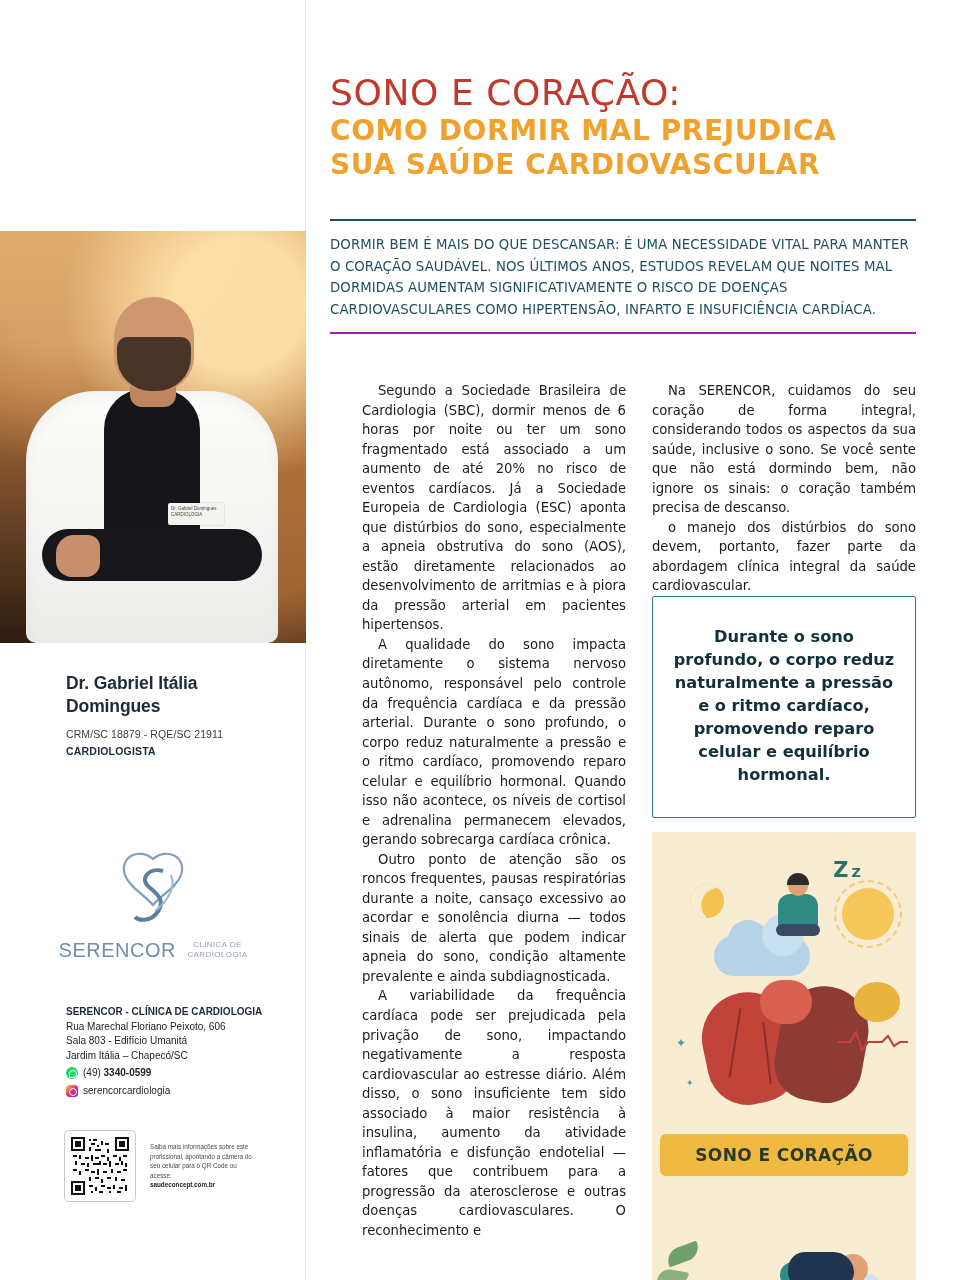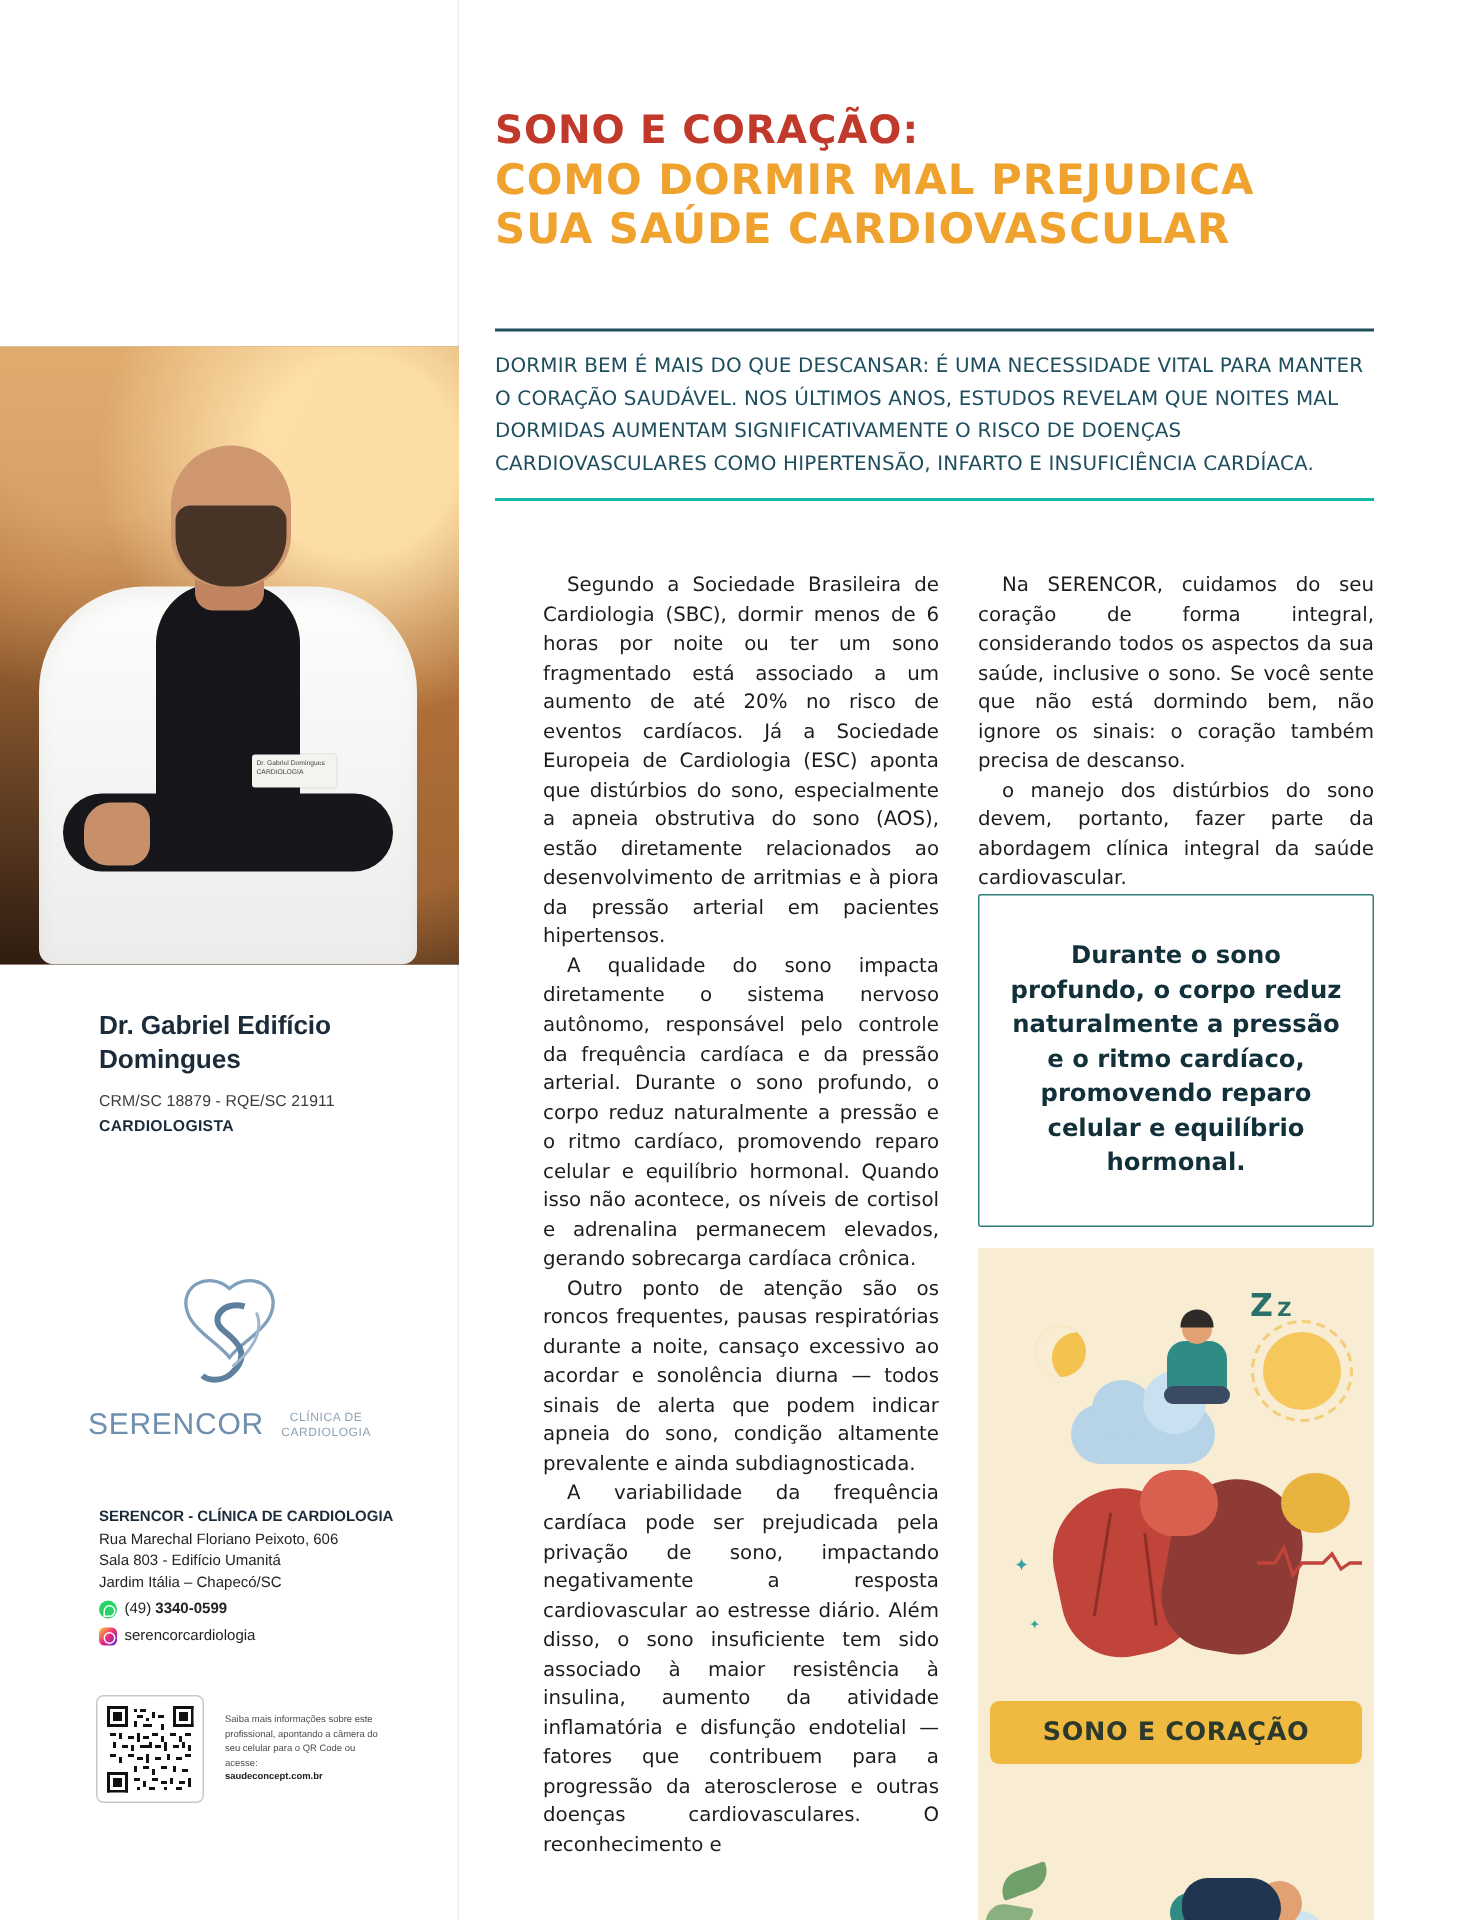--- a/index.html
+++ b/index.html
@@ -203,34 +203,34 @@
   .main {
     flex: 1;
     position: relative;
     padding: 0;
   }
   .headline {
     position: absolute;
     top: 72px; left: 24px; right: 56px;
   }
   .hl1 {
-    font-size: 26px; font-weight: bold; color: #c0392b;
+    font-size: 36px; font-weight: normal; color: #c0392b;
     letter-spacing: .6px; line-height: 1.18;
     font-family: "DejaVu Sans", sans-serif;
   }
   .hl2, .hl3 {
     font-size: 28px; font-weight: bold; color: #f0a22e;
     letter-spacing: .6px; line-height: 1.18;
     font-family: "DejaVu Sans", sans-serif;
   }
   .lede {
     position: absolute;
     top: 219px; left: 24px; right: 56px;
     border-top: 2px solid #1f4e5f;
-    border-bottom: 2px solid #14b8a6;
+    border-bottom: 2px solid #a21caf;
     padding: 13px 0 12px;
   }
   .lede p {
     font-size: 13.3px;
     line-height: 1.62;
     color: #1f4e5f;
     letter-spacing: .1px;
     font-family: "DejaVu Sans", sans-serif;
   }
 
@@ -386,21 +386,21 @@
         <div class="p-neck"></div>
         <div class="p-head"></div>
         <div class="p-beard"></div>
         <div class="p-badge">
           <div>Dr. Gabriel Domingues</div>
           <div>CARDIOLOGIA</div>
         </div>
       </div>
     </div>
 
-    <div class="doc-name">Dr. Gabriel Edifício Domingues</div>
+    <div class="doc-name">Dr. Gabriel Itália Domingues</div>
     <div class="doc-crm">CRM/SC 18879  -  RQE/SC 21911</div>
     <div class="doc-role">CARDIOLOGISTA</div>
 
     <div class="logo-wrap">
       <svg class="logo-mark" width="96" height="92" viewBox="0 0 96 92">
         <path d="M48 14 C34 2, 14 12, 20 30 C24 42, 40 50, 48 60 C56 50, 72 42, 76 30 C82 12, 62 2, 48 14 Z" fill="none" stroke="#7f9fbd" stroke-width="2.2"></path>
         <path d="M58 26 C44 22, 34 34, 44 42 C54 50, 62 58, 50 70 C44 76, 34 76, 30 72" fill="none" stroke="#5e7f9e" stroke-width="4"></path>
         <path d="M66 30 C72 44, 60 58, 50 66" fill="none" stroke="#9fb7cd" stroke-width="2"></path>
       </svg>
       <span class="logo-text">SERENCOR</span>

